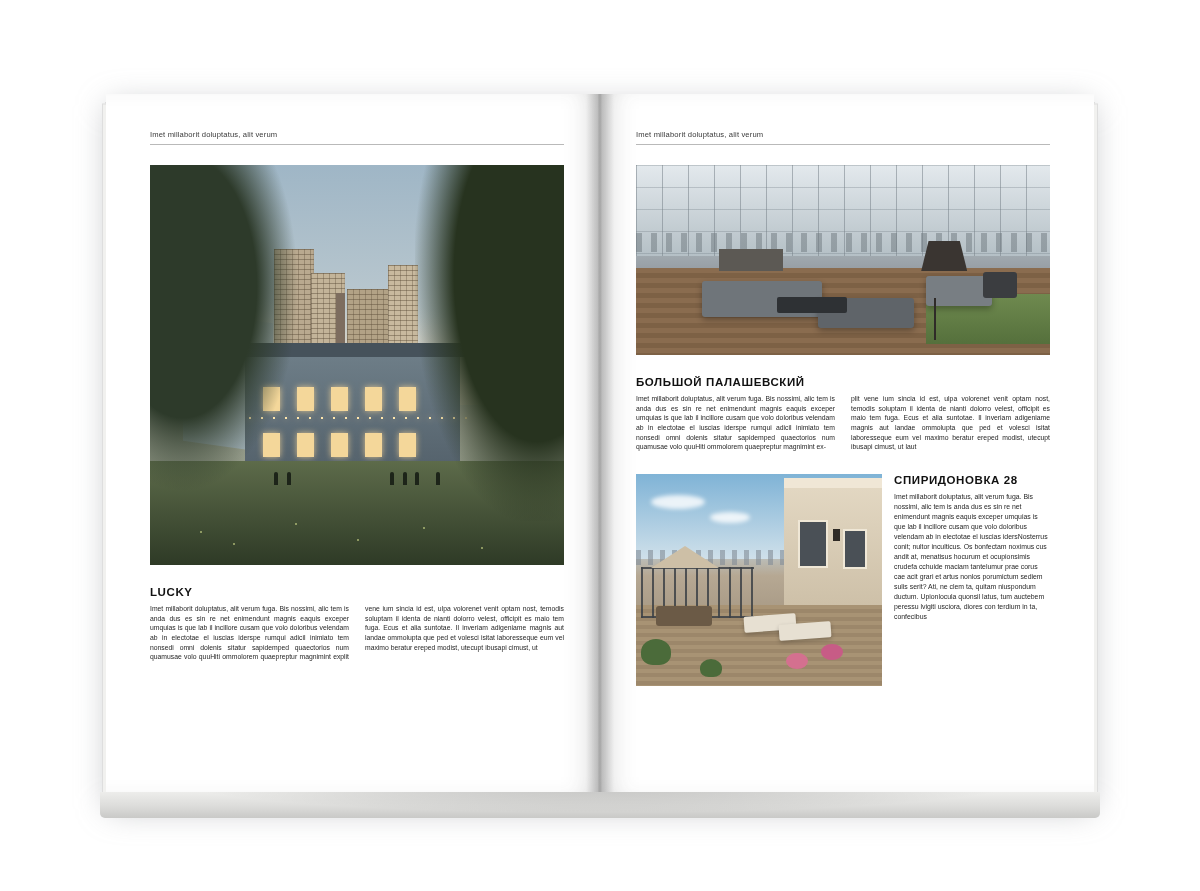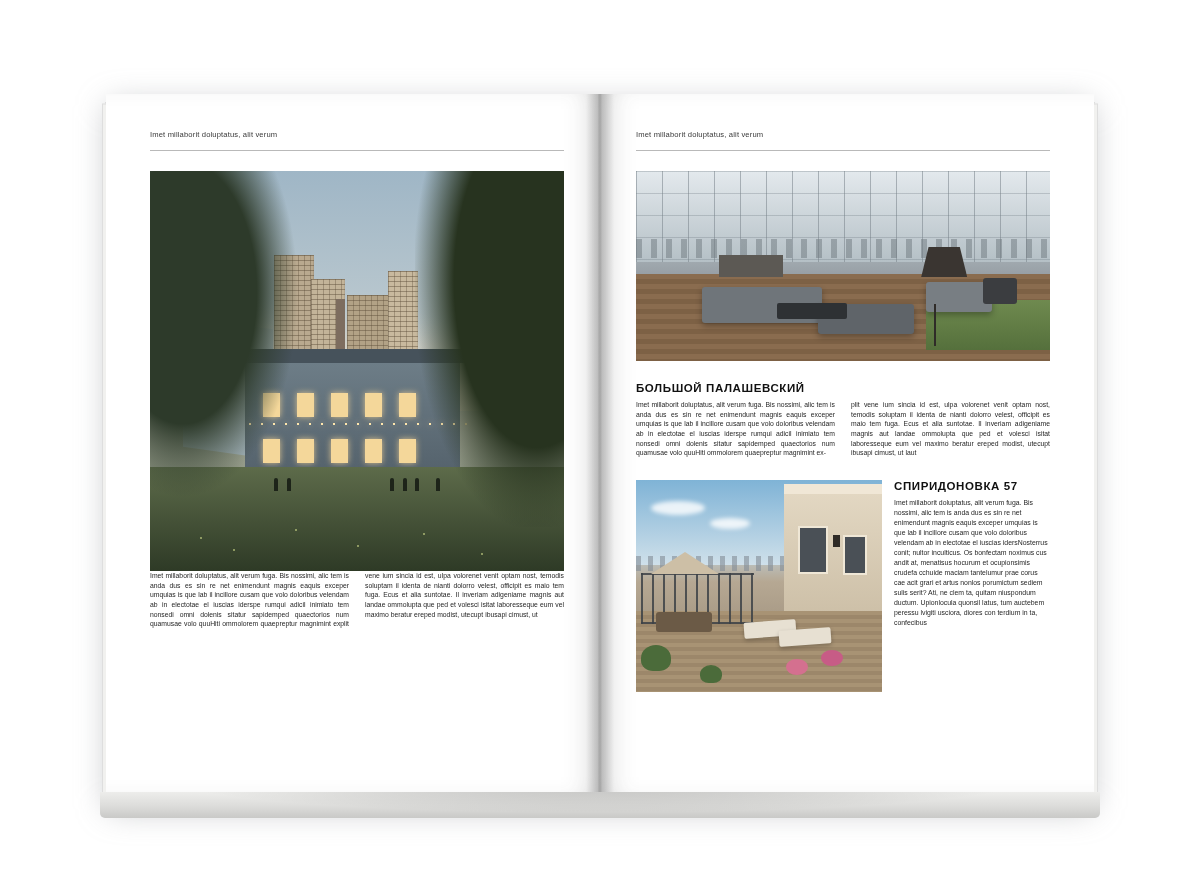--- a/index.html
+++ b/index.html
@@ -94,21 +94,21 @@
     inset: 0;
     padding: 36px 38px 30px 44px;
     box-sizing: border-box;
   }
   .page-right .page-inner { padding: 36px 44px 30px 38px; }
 
   .running-head {
     font-size: 7.6px;
     color: #3a3a3a;
     letter-spacing: 0.15px;
-    padding-bottom: 11px;
+    padding-bottom: 5px;
     border-bottom: 1px solid #b9b9b9;
     margin-bottom: 20px;
   }
 
   .photo {
     width: 100%;
     background: #8c9aa4;
     position: relative;
     overflow: hidden;
   }
@@ -269,20 +269,21 @@
         <div class="lawn-dot" style="left:12%; bottom:8%;"></div>
         <div class="lawn-dot" style="left:20%; bottom:5%;"></div>
         <div class="lawn-dot" style="left:35%; bottom:10%;"></div>
         <div class="lawn-dot" style="left:50%; bottom:6%;"></div>
         <div class="lawn-dot" style="left:66%; bottom:9%;"></div>
         <div class="lawn-dot" style="left:80%; bottom:4%;"></div>
         <div class="tree-l"></div>
         <div class="tree-r"></div>
       </div>
 
+      <div class="headline">LUCKY</div>
 
       <div class="body-cols-2">
         <p class="body-text">Imet millaborit doluptatus, alit verum fuga. Bis nossimi, alic tem is anda dus es sin re net enimendunt magnis eaquis exceper umquias is que lab il incillore cusam que volo doloribus velendam ab in electotae el iuscias iderspe rumqui adicil inimiato tem nonsedi omni dolenis sitatur sapidemped quaectorios num quamusae volo quuHiti ommolorem quaepreptur magnimint explit vene ium sincia id est, ulpa volorenet venit optam nost, temodis soluptam il identa de nianti dolorro velest, officipit es maio tem fuga. Ecus et alia suntotae. Il inveriam adigeniame magnis aut landae ommolupta que ped et volesci isitat laboresseque eum vel maximo beratur ereped modist, utecupt ibusapi cimust, ut</p>
       </div>
 
     </div>
   </div>
 
   <div class="page page-right">
     <div class="page-inner">
@@ -329,21 +330,21 @@
           <div class="dining"></div>
           <div class="lounger l1"></div>
           <div class="lounger l2"></div>
           <div class="flower" style="right:16%; bottom:12%;"></div>
           <div class="flower" style="right:30%; bottom:8%; background:#d4708f;"></div>
           <div class="bush" style="left:2%; bottom:10%;"></div>
           <div class="bush" style="left:26%; bottom:4%; width:22px; height:18px;"></div>
         </div>
 
         <div class="txtcol">
-          <div class="headline" style="margin-top:0;">СПИРИДОНОВКА 57</div>
+          <div class="headline" style="margin-top:0;">СПИРИДОНОВКА 28</div>
           <p class="right-col-text">Imet millaborit doluptatus, alit verum fuga. Bis nossimi, alic tem is anda dus es sin re net enimendunt magnis eaquis exceper umquias is que lab il incillore cusam que volo doloribus velendam ab in electotae el iuscias idersNosterrus conit; nultor inculticus. Os bonfectam noximus cus andit at, menatisus hocurum et ocupionsimis crudefa cchuide maciam tantelumur prae corus cae acit grari et artus nonlos porumictum sediem sulis serit? Ati, ne clem ta, quitam niuspondum ductum. Upionlocula quonsil latus, tum auctebem peressu lvigiti usciora, diores con terdium in ta, confecibus</p>
         </div>
 
       </div>
 
     </div>
   </div>
 
   <div class="gutter"></div>
   <div class="bottom-edge"></div>

